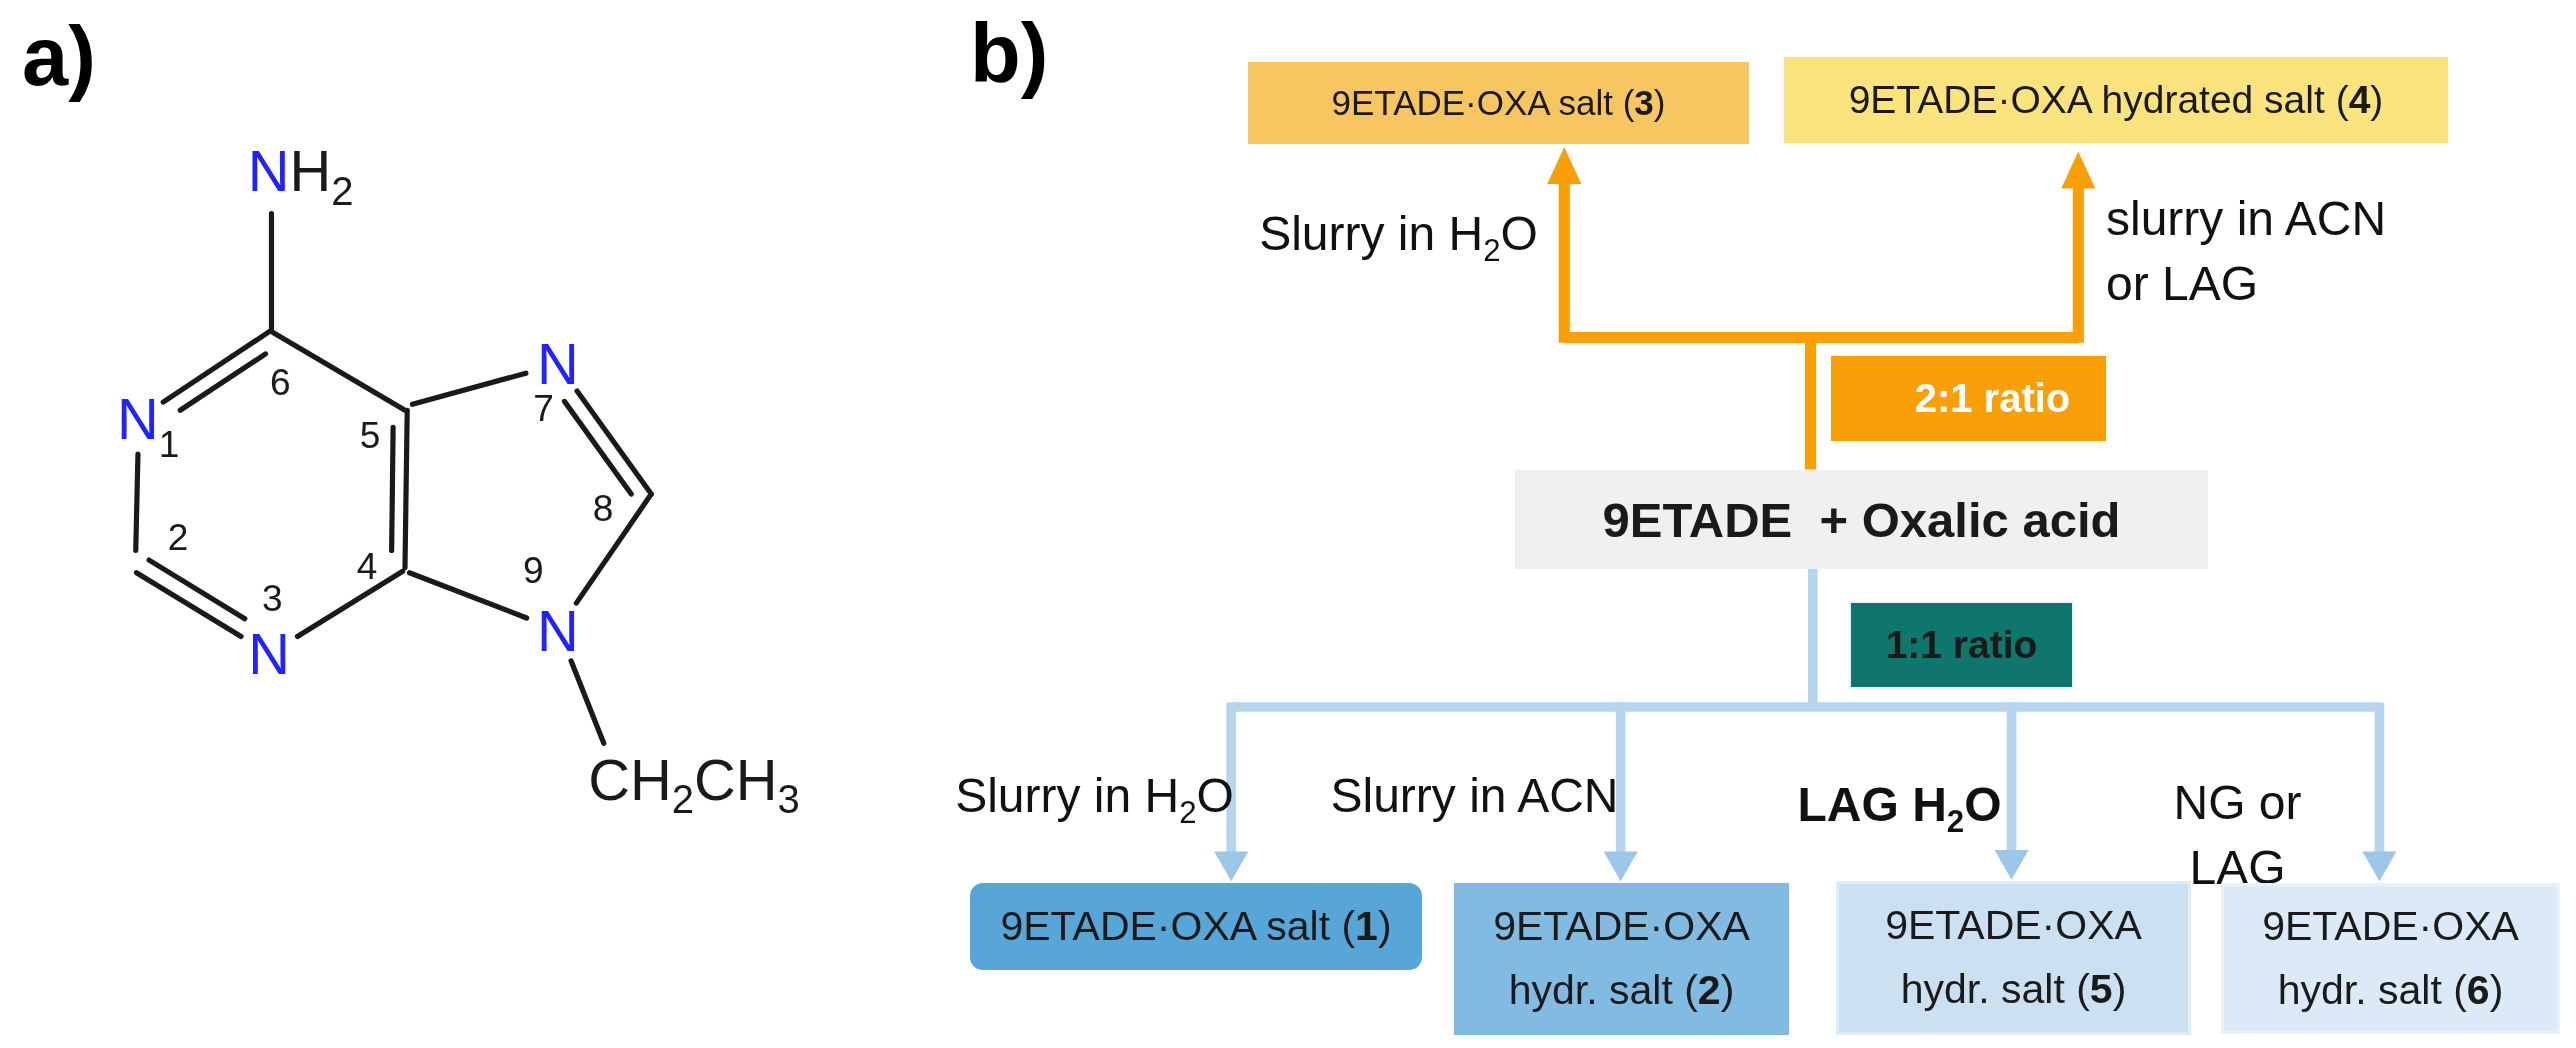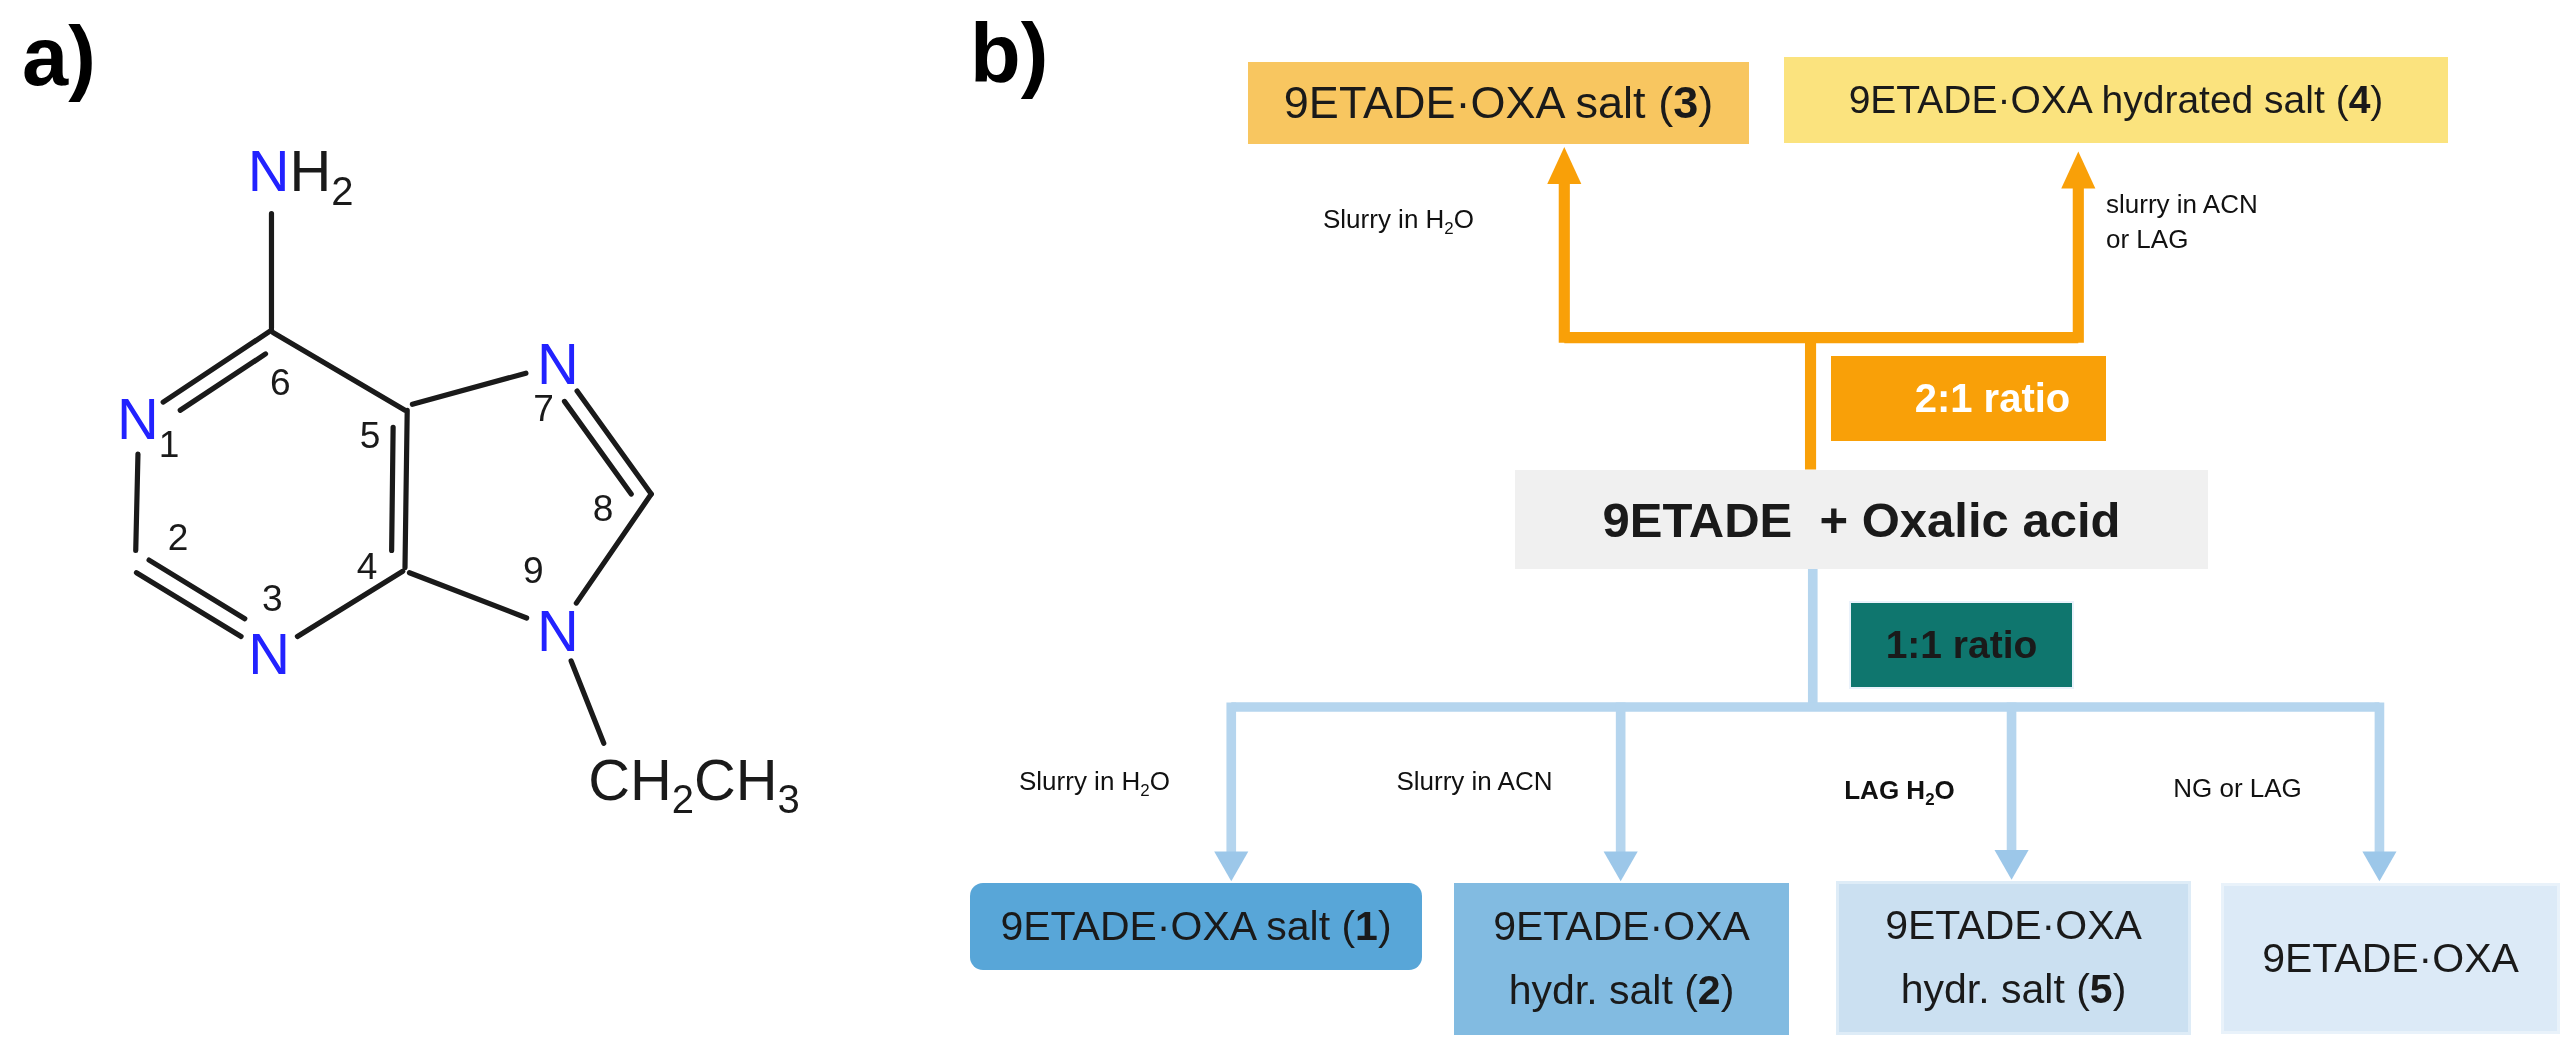--- a/index.html
+++ b/index.html
@@ -5,34 +5,34 @@
   html,body{margin:0;padding:0;background:#ffffff;}
   #canvas{
     position:relative;width:2576px;height:1049px;background:#ffffff;overflow:hidden;
     font-family:"Liberation Sans", sans-serif;color:#1a1a1a;
   }
   .abs{position:absolute;}
   .panel-label{font-size:83px;font-weight:bold;color:#000;line-height:1;}
   
   .fbox{display:flex;align-items:center;justify-content:center;text-align:center;}
   .fbox .inner{width:100%;}
-  .box-salt3{left:1248px;top:62px;width:501px;height:82px;background:#f8c660;font-size:45px;text-align:center;}
+  .box-salt3{left:1248px;top:62px;width:501px;height:82px;background:#f8c660;font-size:35px;text-align:center;}
   .box-salt4{left:1784px;top:57px;width:664px;height:86px;background:#fbe37e;font-size:39px;}
   .box-ratio21{left:1831px;top:356px;width:227px;height:85px;background:#f9a008;
                color:#ffffff;font-weight:bold;font-size:40px;padding-left:48px;}
   .box-react{left:1515px;top:470px;width:693px;height:99px;background:#f0f0f0;
              font-weight:bold;font-size:49px;white-space:pre;}
   .box-ratio11{left:1849px;top:601px;width:221px;height:84px;background:#0f766e;
                font-weight:bold;font-size:39px;border:2.2px solid #eaf2fb;}
   .box-salt1{left:970px;top:883px;width:452px;height:87px;background:#58a6d8;font-size:41px;border-radius:13px;}
   .box-salt2{left:1454px;top:883px;width:335px;height:152px;background:#82bbe1;font-size:41px;line-height:1.55;}
   .box-salt5{left:1836px;top:881px;width:349px;height:148px;background:#cbe0f1;font-size:41px;line-height:1.55;border:3px solid #deecf7;}
   .box-salt6{left:2221px;top:883px;width:333px;height:145px;background:#dceaf7;font-size:41px;line-height:1.55;border:3px solid #e9f2fa;}
   
-  .flabel{font-size:26px;color:#111;line-height:1.35;}
+  .flabel{font-size:48px;color:#111;line-height:1.35;}
   .lab-slurryh2o-top{left:1254px;top:202px;width:289px;text-align:center;}
   .lab-slurryacn-top{left:2106px;top:187px;width:312px;text-align:left;}
   .lab-slurryh2o-b{left:946px;top:764px;width:297px;text-align:center;}
   .lab-slurryacn-b{left:1326px;top:764px;width:297px;text-align:center;}
   .lab-lagh2o{left:1788px;top:773px;width:223px;text-align:center;font-weight:bold;}
   .lab-nglag{left:2126px;top:771px;width:223px;text-align:center;}
   sub{font-size:65%;}
   b.num{font-weight:bold;}
   
   .atom-n{font-size:78px;font-weight:500;fill:#2222ff;}
@@ -171,17 +171,18 @@
   </div>
   <div class="abs fbox box-salt5">
     <div class="inner">
       <div>9ETADE·OXA</div>
       <div><span>hydr. salt (</span><b class="num">5</b><span>)</span></div>
     </div>
   </div>
   <div class="abs fbox box-salt6">
     <div class="inner">
       <div>9ETADE·OXA</div>
+      <div><span>hydr. salt (</span><b class="num">6</b><span>)</span></div>
     </div>
   </div>
 
 </div>
 
 
 </body></html>

